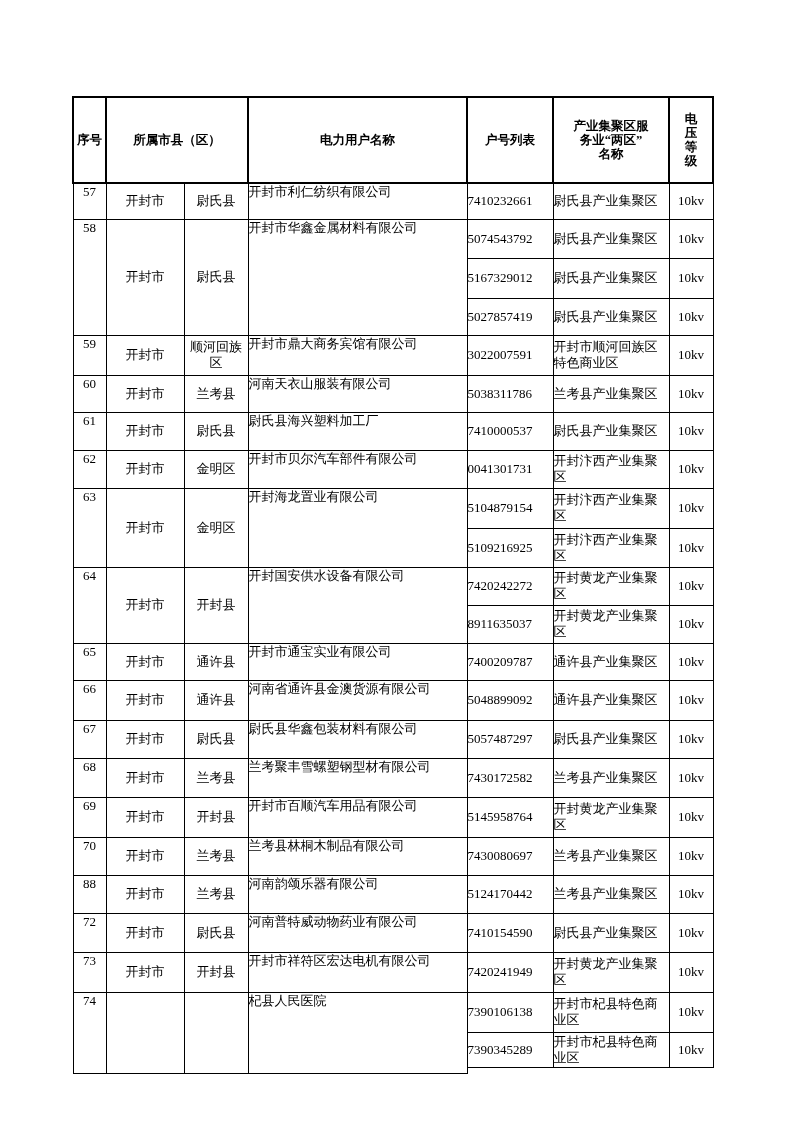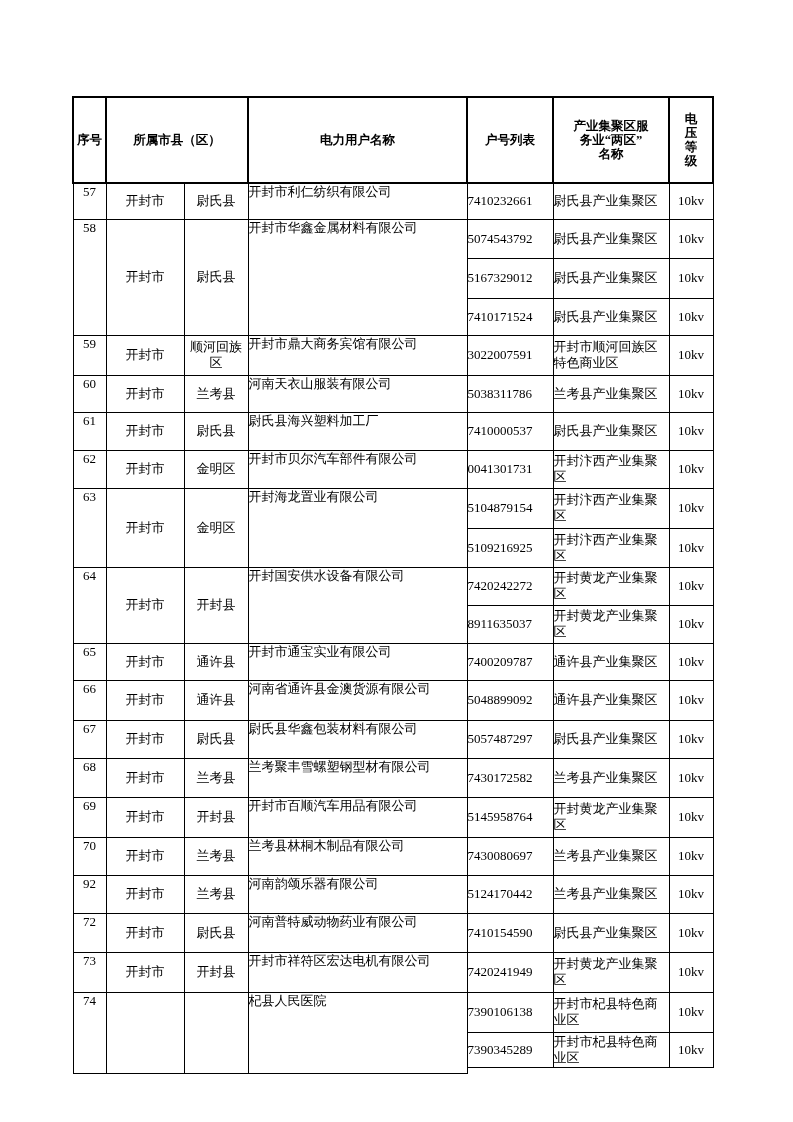--- a/index.html
+++ b/index.html
@@ -120,21 +120,21 @@
           <td class="c-acct">5074543792</td>
           <td class="c-zone">尉氏县产业集聚区</td>
           <td class="c-volt">10kv</td>
         </tr>
         <tr style="height: 40px;">
           <td class="c-acct">5167329012</td>
           <td class="c-zone">尉氏县产业集聚区</td>
           <td class="c-volt">10kv</td>
         </tr>
         <tr style="height: 37px;">
-          <td class="c-acct">7410171524</td>
+          <td class="c-acct">5027857419</td>
           <td class="c-zone">尉氏县产业集聚区</td>
           <td class="c-volt">10kv</td>
         </tr>
         <tr style="height: 40px;">
           <td class="c-no">59</td>
           <td class="c-city">开封市</td>
           <td class="c-county">顺河回族区</td>
           <td class="c-name">开封市鼎大商务宾馆有限公司</td>
           <td class="c-acct">3022007591</td>
           <td class="c-zone">开封市顺河回族区特色商业区</td>
@@ -243,21 +243,21 @@
         <tr style="height: 38px;">
           <td class="c-no">70</td>
           <td class="c-city">开封市</td>
           <td class="c-county">兰考县</td>
           <td class="c-name">兰考县林桐木制品有限公司</td>
           <td class="c-acct">7430080697</td>
           <td class="c-zone">兰考县产业集聚区</td>
           <td class="c-volt">10kv</td>
         </tr>
         <tr style="height: 38px;">
-          <td class="c-no">92</td>
+          <td class="c-no">88</td>
           <td class="c-city">开封市</td>
           <td class="c-county">兰考县</td>
           <td class="c-name">河南韵颂乐器有限公司</td>
           <td class="c-acct">5124170442</td>
           <td class="c-zone">兰考县产业集聚区</td>
           <td class="c-volt">10kv</td>
         </tr>
         <tr style="height: 39px;">
           <td class="c-no">72</td>
           <td class="c-city">开封市</td>

